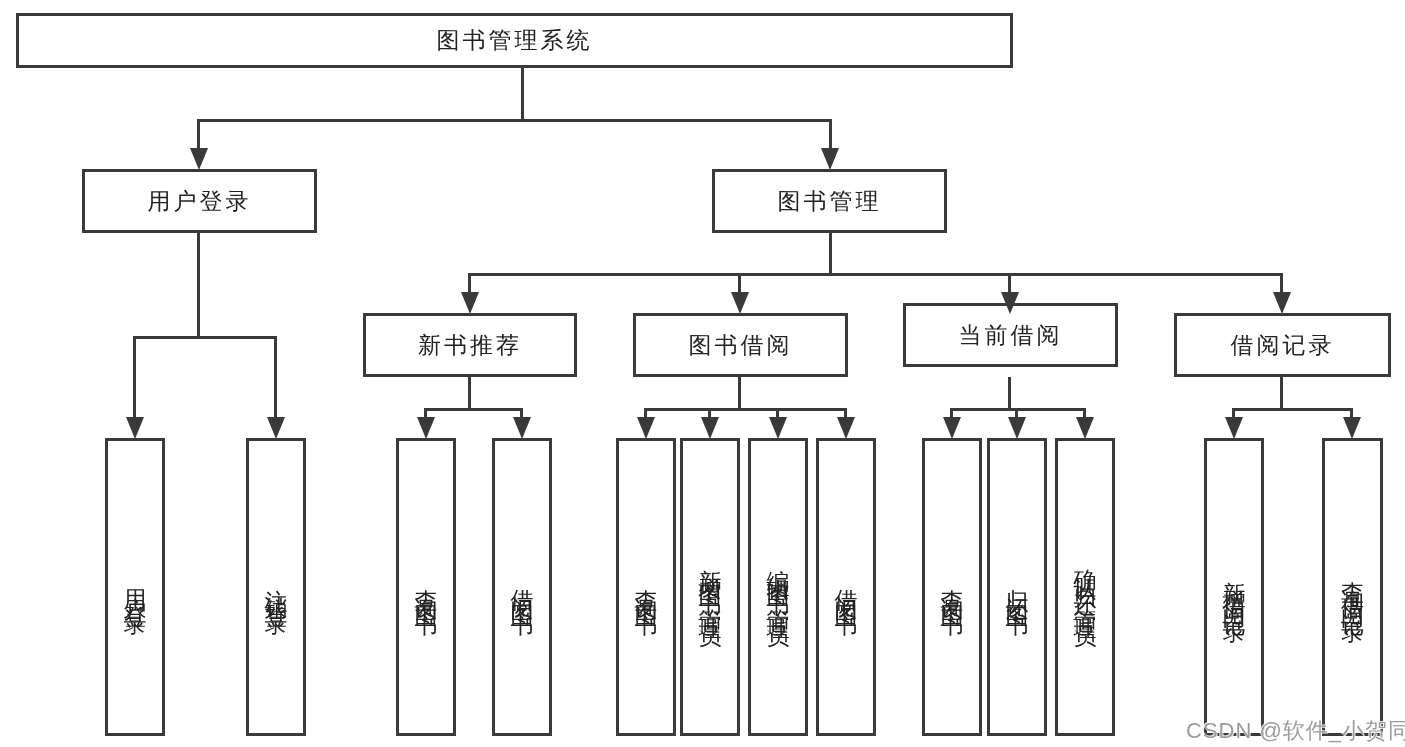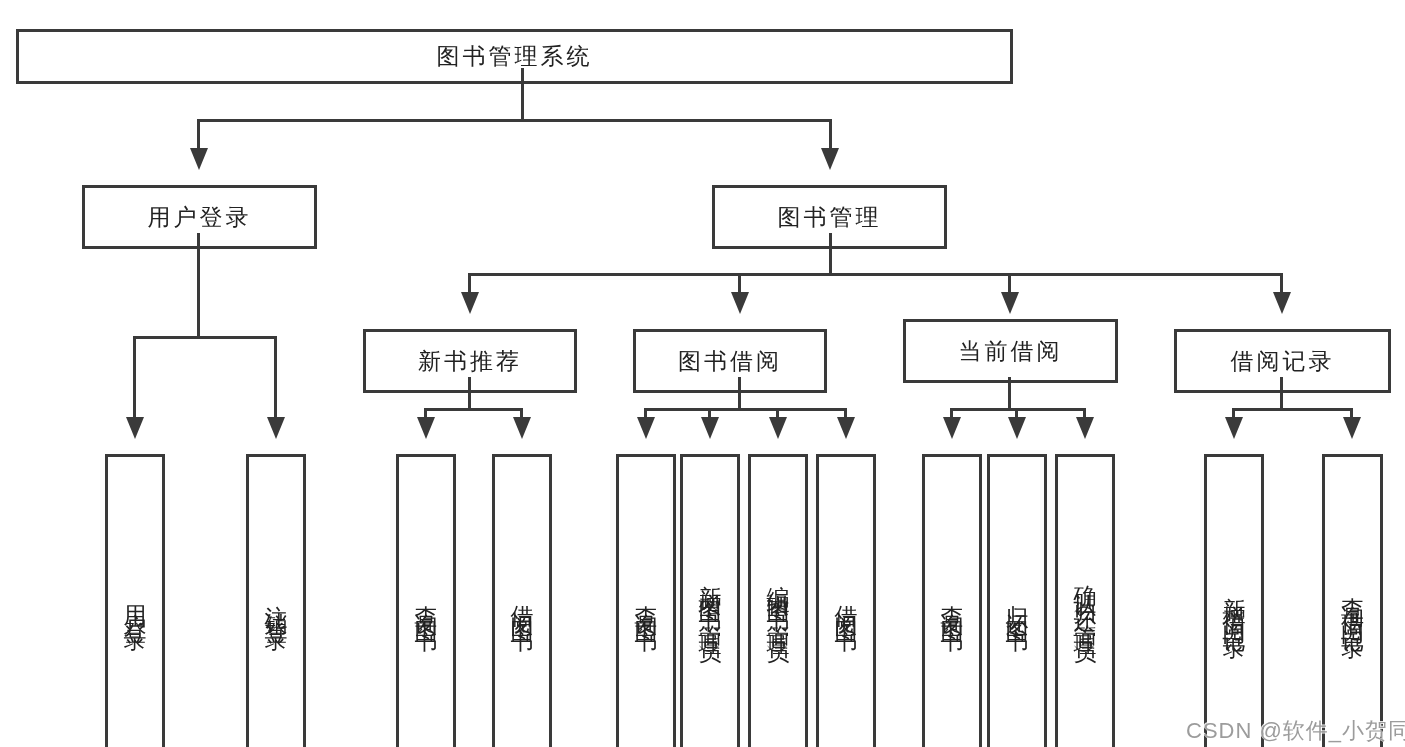--- a/index.html
+++ b/index.html
@@ -11,21 +11,20 @@
   html,body{margin:0;padding:0;background:var(--background);}
   .canvas{
     position:relative;width:1405px;height:747px;background:var(--background);
     font-family:"Liberation Sans","DejaVu Sans",sans-serif;overflow:hidden;
   }
   .node{
     position:absolute;box-sizing:border-box;border:3px solid var(--line);
     background:#fff;display:flex;align-items:center;justify-content:center;
     color:var(--text);font-size:23px;letter-spacing:3px;line-height:1;
     white-space:nowrap;
-    margin-top:16px;
   }
   .node.leaf{
     writing-mode:vertical-rl;text-orientation:mixed;
     letter-spacing:8px;font-size:23px;white-space:normal;
   }
   .h,.v{position:absolute;background:var(--line);}
   .h{height:3px;}
   .v{width:3px;}
   .arr{
     position:absolute;width:0;height:0;
@@ -42,21 +41,21 @@
 <body>
 
 <div class="canvas">
 
   <div class="node" style="left:16px;top:13px;width:997px;height:55px;">图书管理系统</div>
 
   <div class="node" style="left:82px;top:169px;width:235px;height:64px;">用户登录</div>
   <div class="node" style="left:712px;top:169px;width:235px;height:64px;">图书管理</div>
 
   <div class="node" style="left:363px;top:313px;width:214px;height:64px;">新书推荐</div>
-  <div class="node" style="left:633px;top:313px;width:194px;height:64px;">图书借阅</div>
+  <div class="node" style="left:633px;top:313px;width:215px;height:64px;">图书借阅</div>
   <div class="node" style="left:903px;top:303px;width:215px;height:64px;">当前借阅</div>
   <div class="node" style="left:1174px;top:313px;width:217px;height:64px;">借阅记录</div>
 
   <div class="node leaf" style="left:105px;top:438px;width:60px;height:298px;">用户登录</div>
   <div class="node leaf" style="left:246px;top:438px;width:60px;height:298px;">注销登录</div>
   <div class="node leaf" style="left:396px;top:438px;width:60px;height:298px;">查询图书</div>
   <div class="node leaf" style="left:492px;top:438px;width:60px;height:298px;">借阅图书</div>
   <div class="node leaf" style="left:616px;top:438px;width:60px;height:298px;">查询图书</div>
   <div class="node leaf" style="left:680px;top:438px;width:60px;height:298px;">新增图书（管理员）</div>
   <div class="node leaf" style="left:748px;top:438px;width:60px;height:298px;">编辑图书（管理员）</div>

